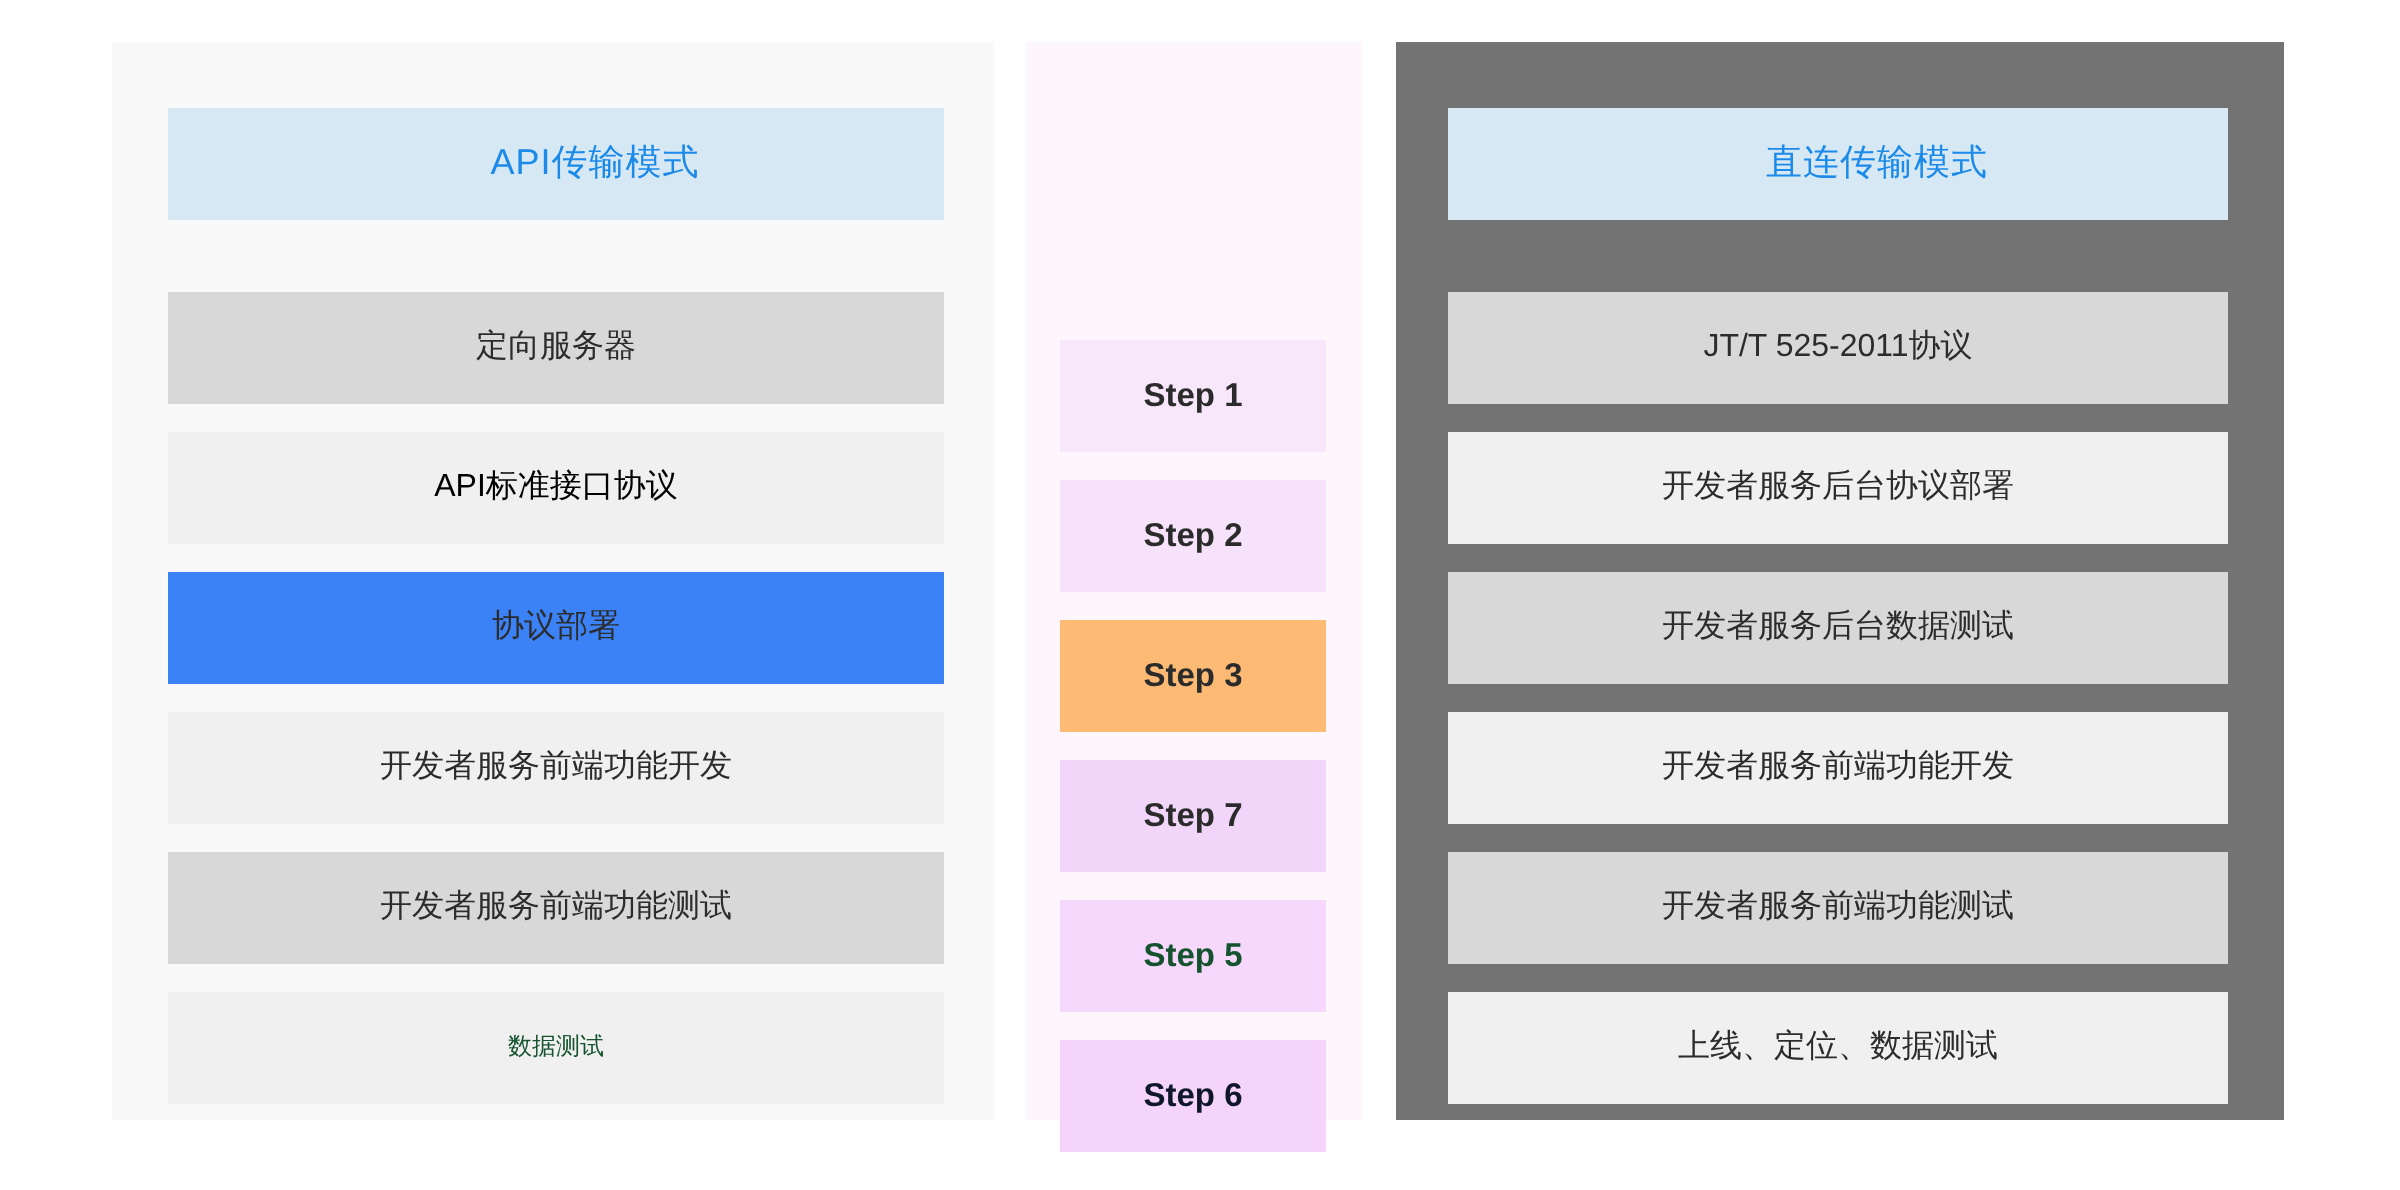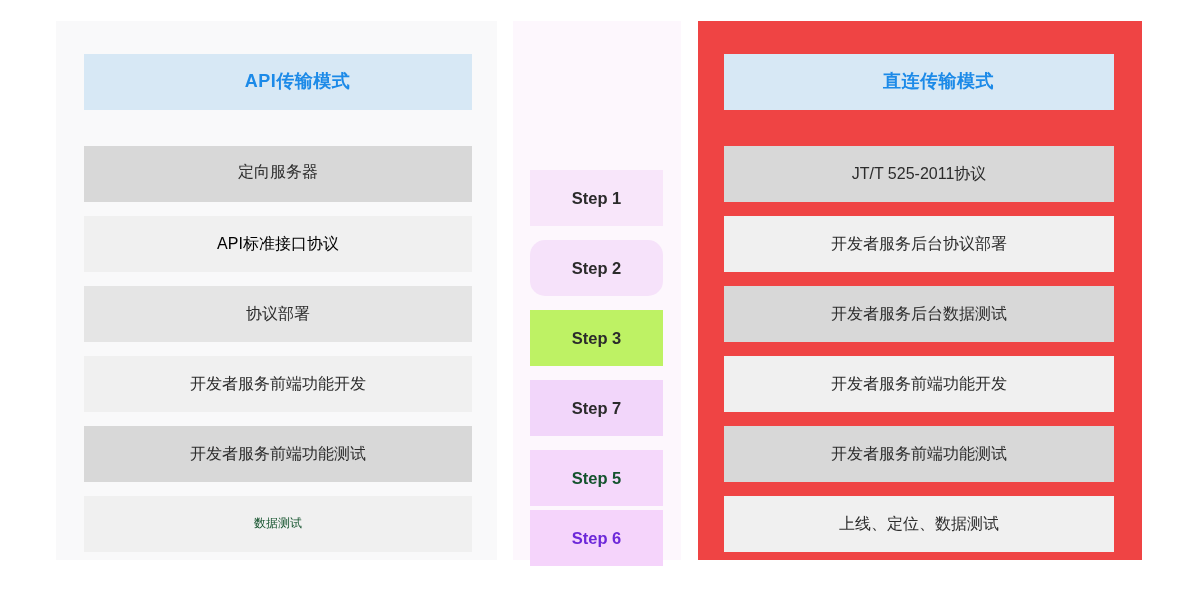--- a/index.html
+++ b/index.html
@@ -21,41 +21,41 @@
 
   
   .panel {
     position: absolute;
     top: 21px;
     height: 539px;
   }
 
   .panel-left  { left: 56px;  width: 441px; background: #f9f9fa; }
   .panel-mid   { left: 513px; width: 168px; background: #fdf7fd; }
-  .panel-right { left: 698px; width: 444px; background: #ef4444; }
+  .panel-right { left: 698px; width: 444px; background: #737373; }
 
   
   .card {
     position: absolute;
     height: 56px;
     display: flex;
     align-items: center;
     justify-content: center;
     text-align: center;
     line-height: 1.1;
   }
 
   
   .panel-left  .card { left: 28px; width: 388px; }
   .panel-right .card { left: 26px; width: 390px; }
 
   .card-header {
     background: #d7e8f5;
     color: #1c8ae8;
-    font-weight: bold;
+    font-weight: normal;
     font-size: 18px;
     letter-spacing: 0.5px;
     padding-left: 39px;
   }
 
   
   .panel-mid .card {
     left: 17px;
     width: 133px;
     color: #2b2b2b;
@@ -64,35 +64,35 @@
     margin-top: 24px;
   }
 </style>
 </head>
 <body>
 
 <div id="stage">
 
   <div class="panel panel-left">
     <div class="card card-header" style="top:33px;">API传输模式</div>
-    <div class="card" style="top: 125px; background: rgb(216, 216, 216); color: rgb(44, 44, 44); font-size: 16px; font-family: Liberation Mono, monospace;">定向服务器</div>
+    <div class="card" style="top: 125px; background: rgb(216, 216, 216); color: rgb(44, 44, 44); font-size: 16px;">定向服务器</div>
     <div class="card" style="top: 195px; background: rgb(240, 240, 240); color: #000000; font-size: 16px;">API标准接口协议</div>
-    <div class="card" style="top: 265px; background: #e5e5e5; color: rgb(44, 44, 44); font-size: 16px;">协议部署</div>
+    <div class="card" style="top: 265px; background: #3b82f6; color: rgb(44, 44, 44); font-size: 16px;">协议部署</div>
     <div class="card" style="top: 335px; background: rgb(240, 240, 240); color: rgb(44, 44, 44); font-size: 16px;">开发者服务前端功能开发</div>
     <div class="card" style="top: 405px; background: rgb(216, 216, 216); color: rgb(44, 44, 44); font-size: 16px;">开发者服务前端功能测试</div>
     <div class="card" style="top: 475px; background: rgb(240, 240, 240); color: #14532d; font-size: 12px;">数据测试</div>
   </div>
 
   <div class="panel panel-mid">
     <div class="card" style="top: 125px; background: rgb(248, 230, 250); color: rgb(43, 43, 43);">Step 1</div>
-    <div class="card" style="top: 195px; background: rgb(246, 226, 250); color: rgb(43, 43, 43); border-radius: 15px;">Step 2</div>
-    <div class="card" style="top: 265px; background: #bef264; color: rgb(43, 43, 43);">Step 3</div>
+    <div class="card" style="top: 195px; background: rgb(246, 226, 250); color: rgb(43, 43, 43);">Step 2</div>
+    <div class="card" style="top: 265px; background: #fdba74; color: rgb(43, 43, 43);">Step 3</div>
     <div class="card" style="top: 335px; background: rgb(242, 214, 250); color: rgb(43, 43, 43);">Step 7</div>
     <div class="card" style="top: 405px; background: rgb(245, 216, 251); color: #14532d;">Step 5</div>
-    <div class="card" style="top: 465px; background: rgb(245, 212, 251); color: #6d28d9;">Step 6</div>
+    <div class="card" style="top: 475px; background: rgb(245, 212, 251); color: #0f172a;">Step 6</div>
   </div>
 
   <div class="panel panel-right">
     <div class="card card-header" style="top:33px;">直连传输模式</div>
     <div class="card" style="top: 125px; background: rgb(216, 216, 216); color: rgb(44, 44, 44); font-size: 16px;">JT/T 525-2011协议</div>
     <div class="card" style="top: 195px; background: rgb(240, 240, 240); color: rgb(44, 44, 44); font-size: 16px;">开发者服务后台协议部署</div>
     <div class="card" style="top: 265px; background: rgb(216, 216, 216); color: rgb(44, 44, 44); font-size: 16px;">开发者服务后台数据测试</div>
     <div class="card" style="top: 335px; background: rgb(240, 240, 240); color: rgb(44, 44, 44); font-size: 16px;">开发者服务前端功能开发</div>
     <div class="card" style="top: 405px; background: rgb(216, 216, 216); color: rgb(44, 44, 44); font-size: 16px;">开发者服务前端功能测试</div>
     <div class="card" style="top: 475px; background: rgb(240, 240, 240); color: rgb(44, 44, 44); font-size: 16px;">上线、定位、数据测试</div>

